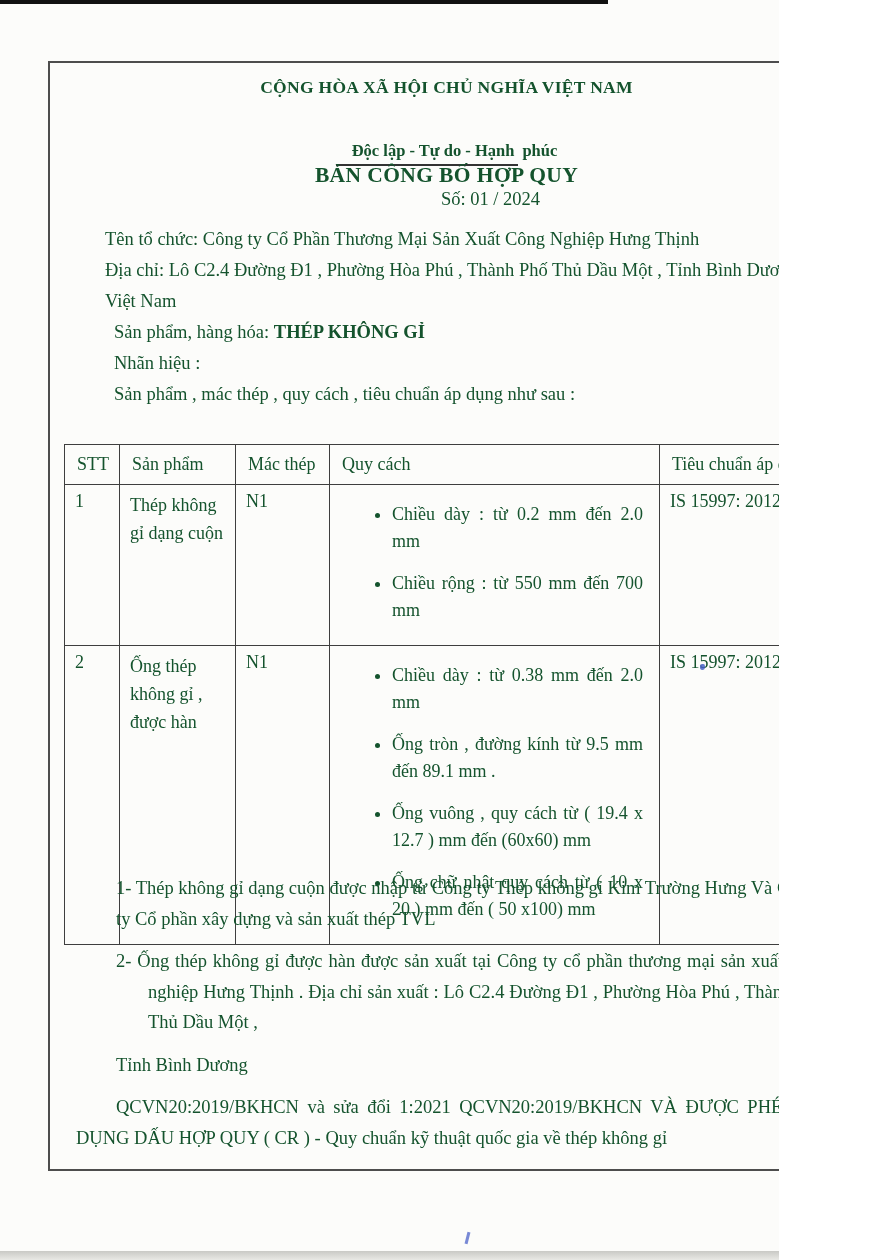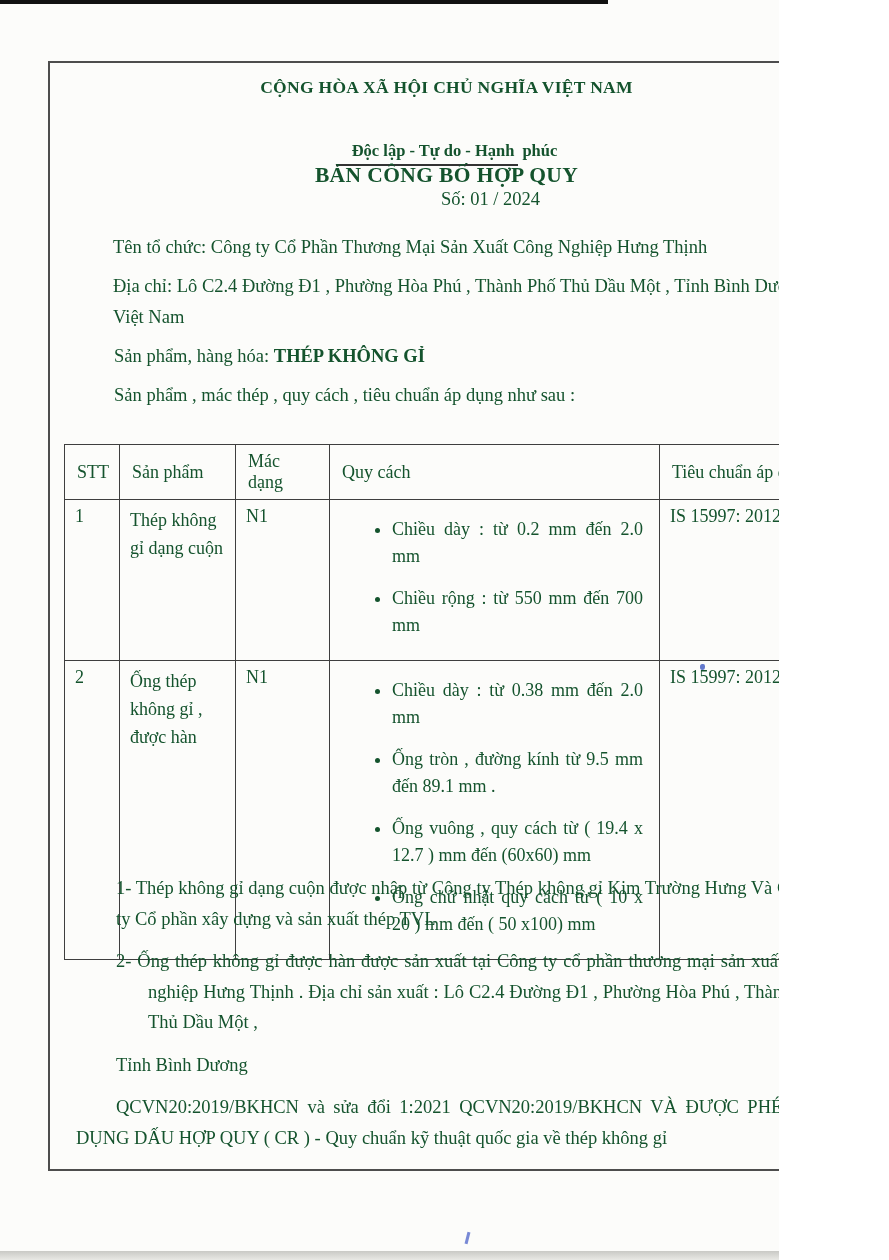--- a/index.html
+++ b/index.html
@@ -31,21 +31,21 @@
   .motto-line{ position:absolute; top:39px; left:0; width:100%; text-align:center;
                font-weight:bold; font-size:16.5px;margin-top:39px; }
   .motto-underlined { display:inline-block; border-bottom:2px solid #333; padding:0 4px 3px 16px; }
   .motto-tail { display:inline-block; padding-left:4px; }
 
   .doc-title { position:absolute; top:100px; left:0; width:100%; text-align:center;
                font-weight:bold; font-size:21.5px; letter-spacing:.4px; }
   .doc-number{ position:absolute; top:126px; left:0; width:100%; text-align:center; font-size:18.5px;margin-left:44px; }
 
   .info { position:absolute; top:161px; left:55px; width:728px; font-size:18.5px; line-height:31px; }
-  .info p { margin:8px; }
+  .info p { margin:0; }
   .info .shifted { margin-left:9px; }
   .bold { font-weight:bold; }
 
   
   table.spec { position:absolute; left:14px; top:381px; width:773px;
                border-collapse:collapse; table-layout:fixed; font-size:18px; }
   table.spec th, table.spec td { border:1.5px solid #3e3e3e; box-sizing:border-box;
                vertical-align:top; padding:6px 10px; font-weight:normal; text-align:left; }
   table.spec th { height:40px; vertical-align:middle; padding-left:12px; }
   col.c-stt  { width:55px; }  col.c-prod { width:116px; }
@@ -93,36 +93,37 @@
       <span class="motto-underlined">Độc lập - Tự do - Hạnh</span><span class="motto-tail">phúc</span>
     </div>
 
     <div class="doc-title">BẢN CÔNG BỐ HỢP QUY</div>
     <div class="doc-number">Số: 01 / 2024</div>
 
     <div class="info">
       <p>Tên tổ chức: Công ty Cổ Phần Thương Mại Sản Xuất Công Nghiệp Hưng Thịnh</p>
       <p>Địa chỉ: Lô C2.4 Đường Đ1 , Phường Hòa Phú , Thành Phố Thủ Dầu Một , Tỉnh Bình Dương, Việt Nam</p>
       <p class="shifted"><span>Sản phẩm, hàng hóa: </span><span class="bold">THÉP KHÔNG GỈ</span></p>
+      <p class="shifted">Nhãn hiệu :</p>
       <p class="shifted">Sản phẩm , mác thép , quy cách , tiêu chuẩn áp dụng như sau :</p>
     </div>
 
     <table class="spec">
       <colgroup>
         <col class="c-stt">
           <col class="c-prod">
           <col class="c-mac">
           <col class="c-quy">
           <col class="c-tieu">
       </colgroup>
       <tbody>
           <tr>
         <th class="th-stt">STT</th>
         <th>Sản phẩm</th>
-        <th>Mác dạng</th>
+        <th>Mác thép</th>
         <th>Quy cách</th>
         <th>Tiêu chuẩn áp dụng</th>
       </tr>
       <tr class="row-1">
         <td class="td-stt">1</td>
         <td class="td-prod">Thép không gỉ dạng cuộn</td>
         <td class="td-mac">N1</td>
         <td class="td-quy">
           <ul class="specs">
             <li>Chiều dày : từ 0.2 mm đến 2.0 mm</li>

